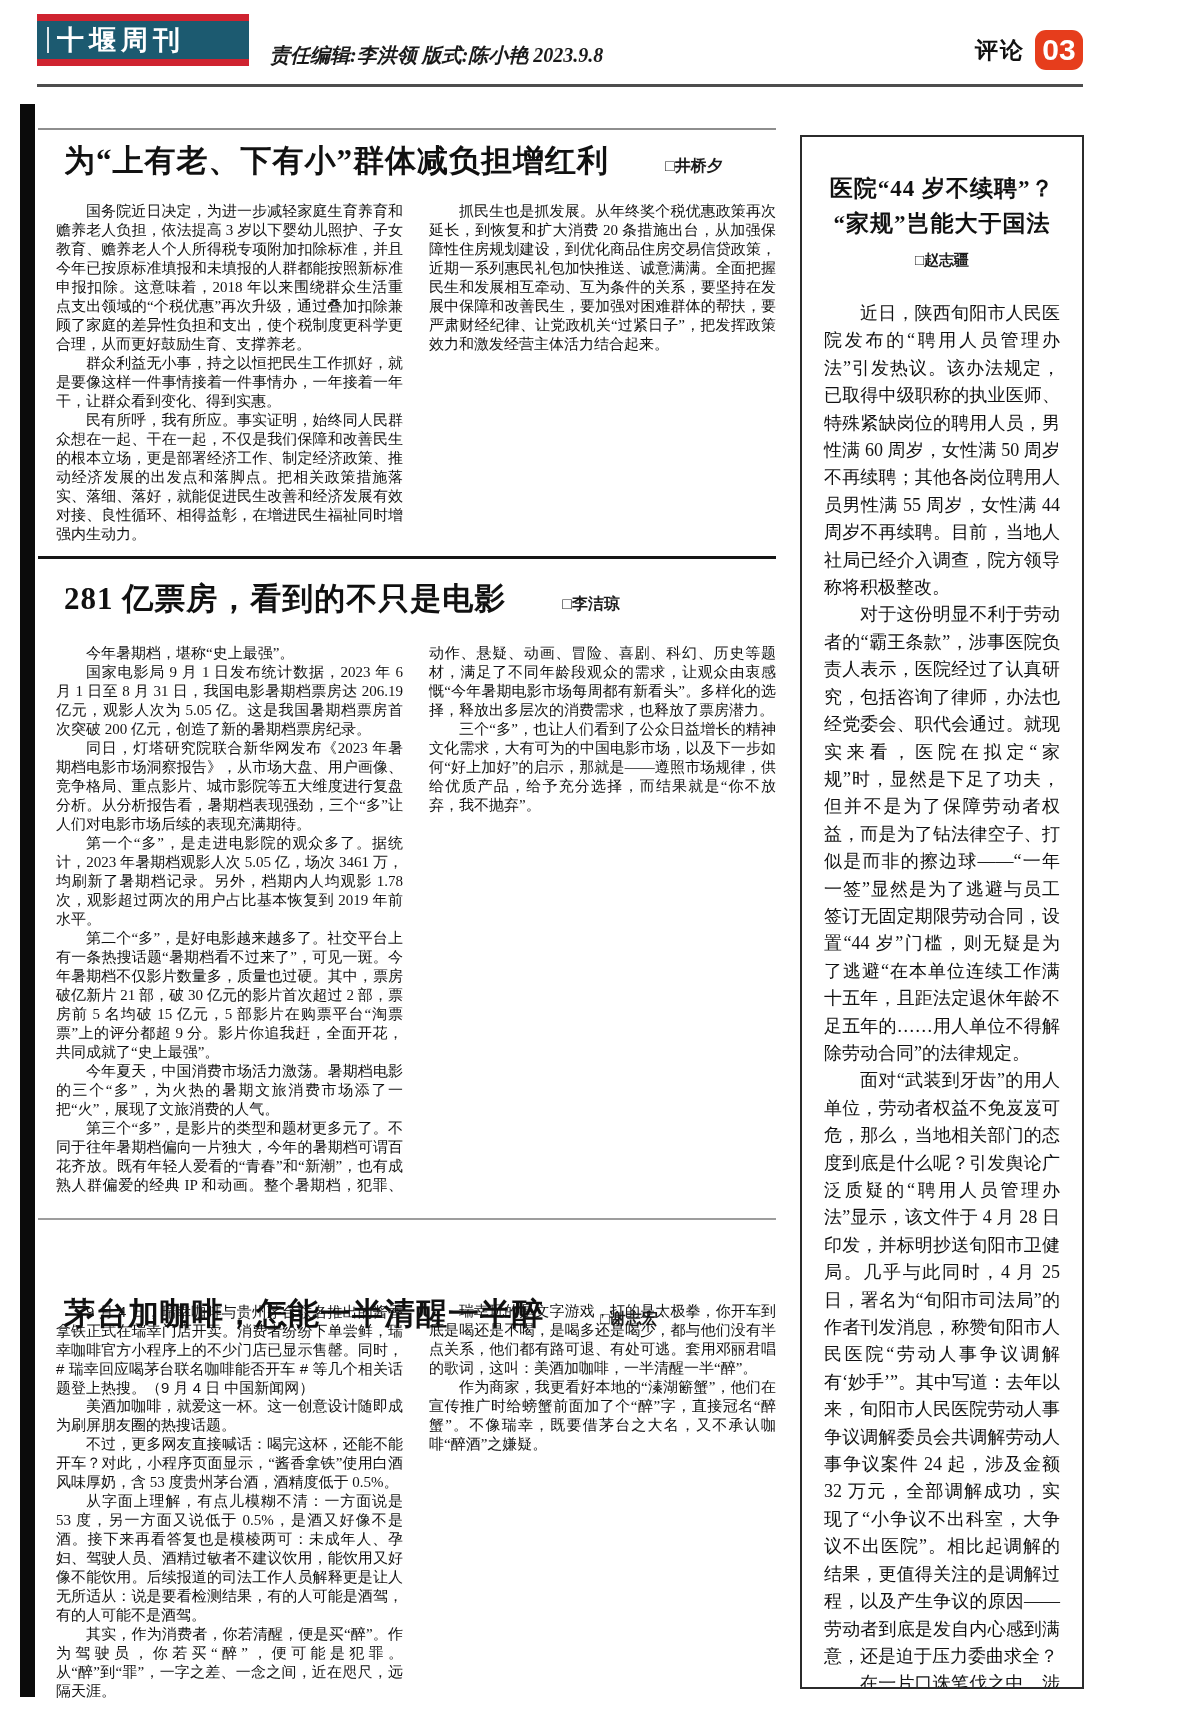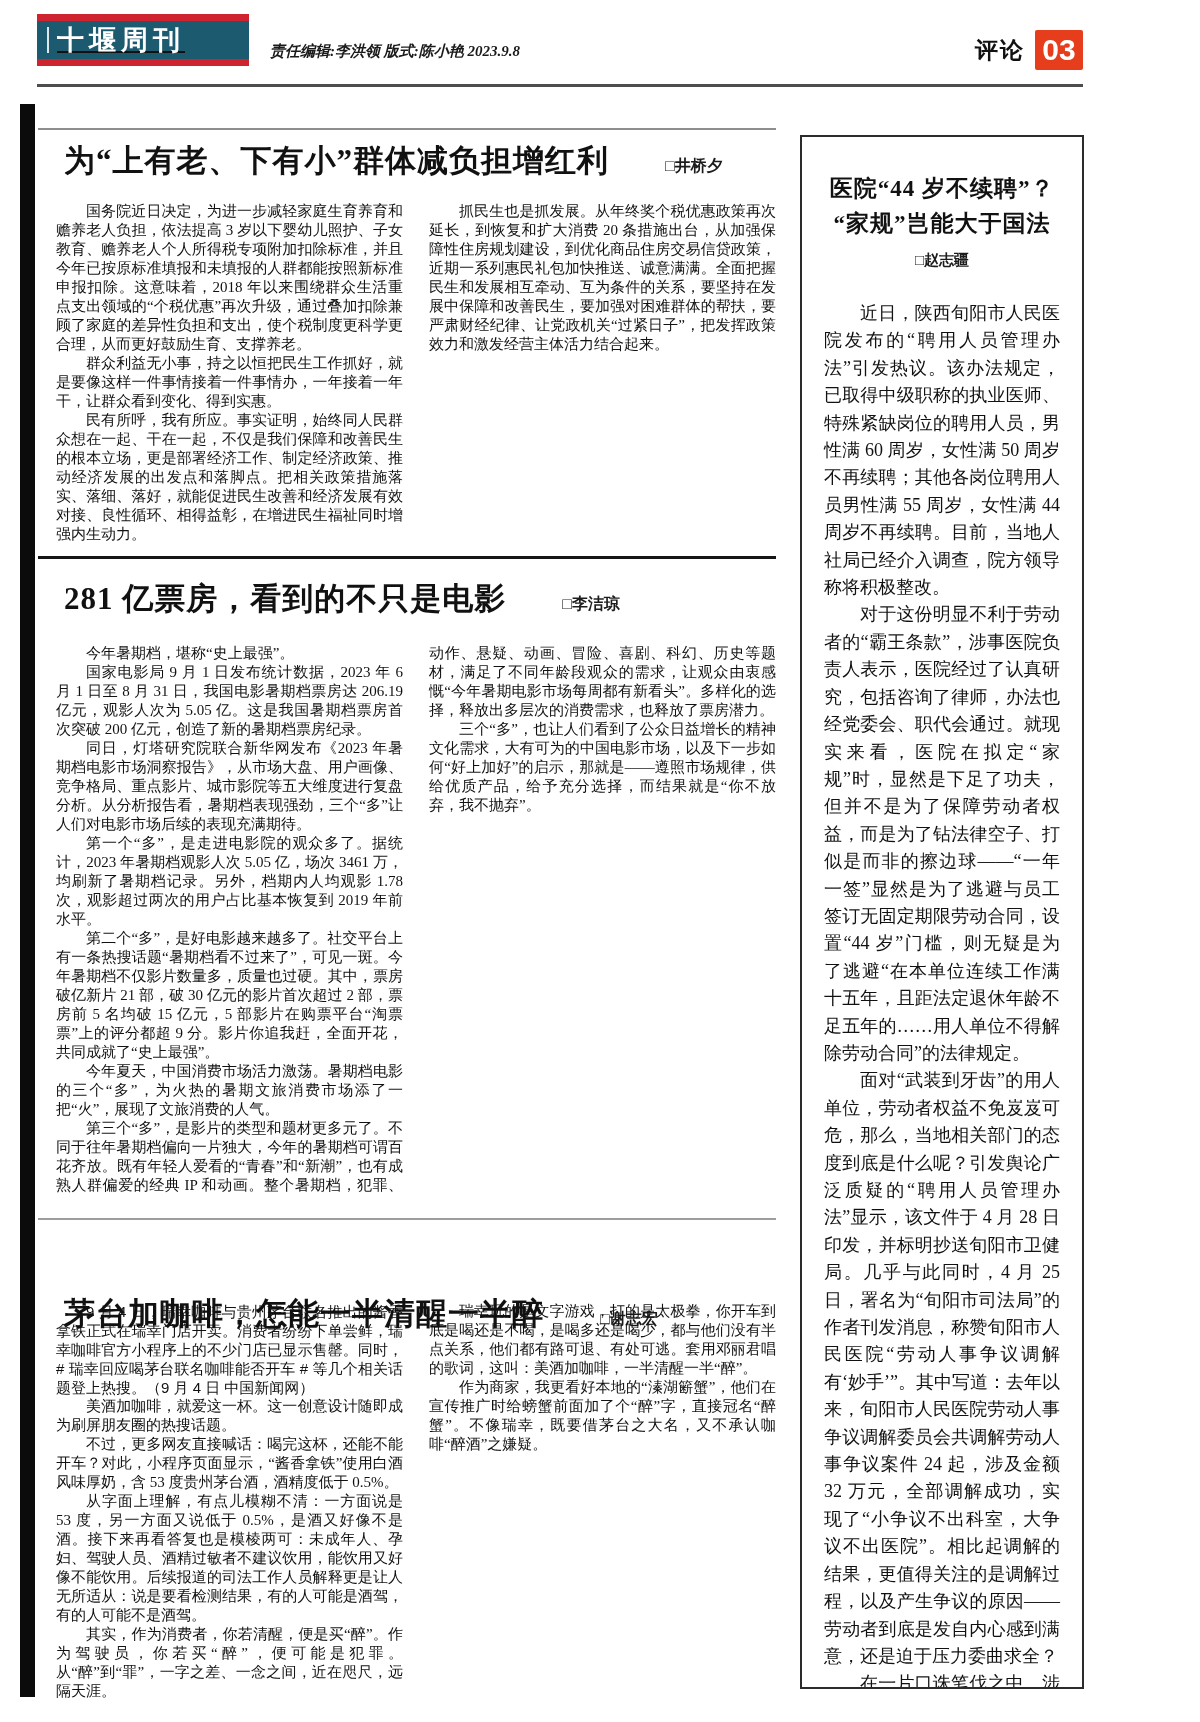--- a/index.html
+++ b/index.html
@@ -1,27 +1,27 @@
 <!DOCTYPE html>
 <html><head>
 <meta charset="utf-8">
 <style>
   html,body{margin:0;padding:0;background:#e9e9e9;}
   .page{position:relative;width:1200px;height:1722px;background:#ffffff;overflow:hidden;
         font-family:"Liberation Serif","DejaVu Serif",serif;color:#111;}
   
-  .masthead{position:absolute;left:37px;top:14px;width:212px;height:52px;display:flex;flex-direction:column;text-decoration:underline;}
+  .masthead{position:absolute;left:37px;top:14px;width:212px;height:52px;display:flex;flex-direction:column;}
   .masthead .stripe{height:7px;background:#cf2330;}
   .masthead .band{flex:1;background:#1c5a70;display:flex;align-items:center;padding-left:10px;position:relative;}
   .masthead .vmark{width:2px;height:70%;background:rgba(255,255,255,.85);margin-right:8px;}
   .masthead .band span{color:#fff;font-weight:bold;font-size:27px;letter-spacing:5px;white-space:nowrap;}
-  .editorline{position:absolute;left:270px;top:42px;font-style:italic;font-weight:bold;font-size:15px;color:#1a1a1a;white-space:nowrap;}
+  .editorline{position:absolute;left:270px;top:42px;font-style:italic;font-weight:bold;font-size:20px;color:#1a1a1a;white-space:nowrap;}
   .sectionwrap{position:absolute;right:117px;top:30px;display:flex;align-items:center;}
   .section-label{font-weight:bold;font-size:23px;letter-spacing:2px;margin-right:10px;}
-  .page-badge{min-width:48px;height:40px;background:#e63d1c;border-radius:2px;display:flex;align-items:center;justify-content:center;
+  .page-badge{min-width:48px;height:40px;background:#e63d1c;border-radius:11px;display:flex;align-items:center;justify-content:center;
               color:#fff;font-weight:bold;font-size:30px;font-family:"Liberation Sans","DejaVu Sans",sans-serif;}
   .header-rule{position:absolute;left:37px;top:84px;width:1046px;height:3px;background:#4d4d4d;}
   
   .left-bar{position:absolute;left:20px;top:104px;width:15px;height:1593px;background:#0b0b0b;}
   
   .main{position:absolute;left:38px;top:104px;width:738px;height:1618px;}
   .rule{position:absolute;left:0;width:738px;}
   .rule-top{top:24px;height:2px;background:#8e8e8e;}
   .rule-mid{top:452px;height:3px;background:#161616;}
   .rule-bot{top:1114px;height:2px;background:#9d9d9d;}

